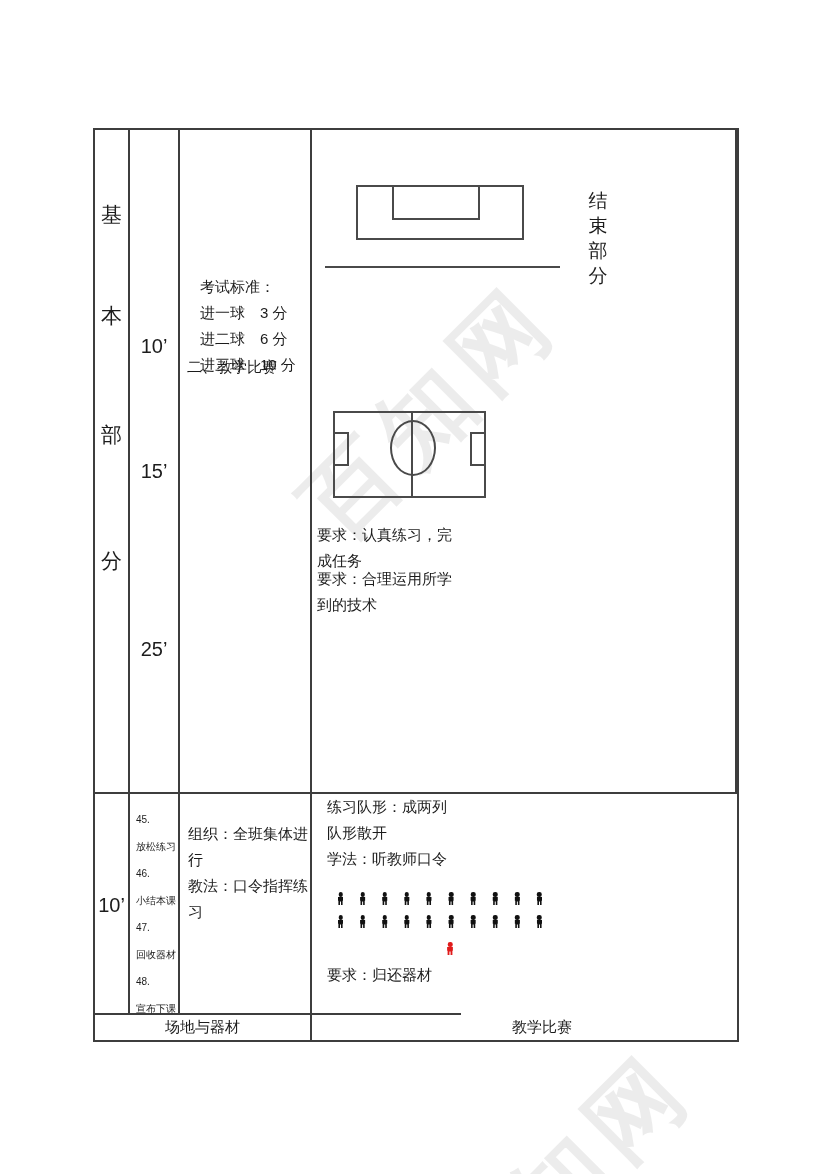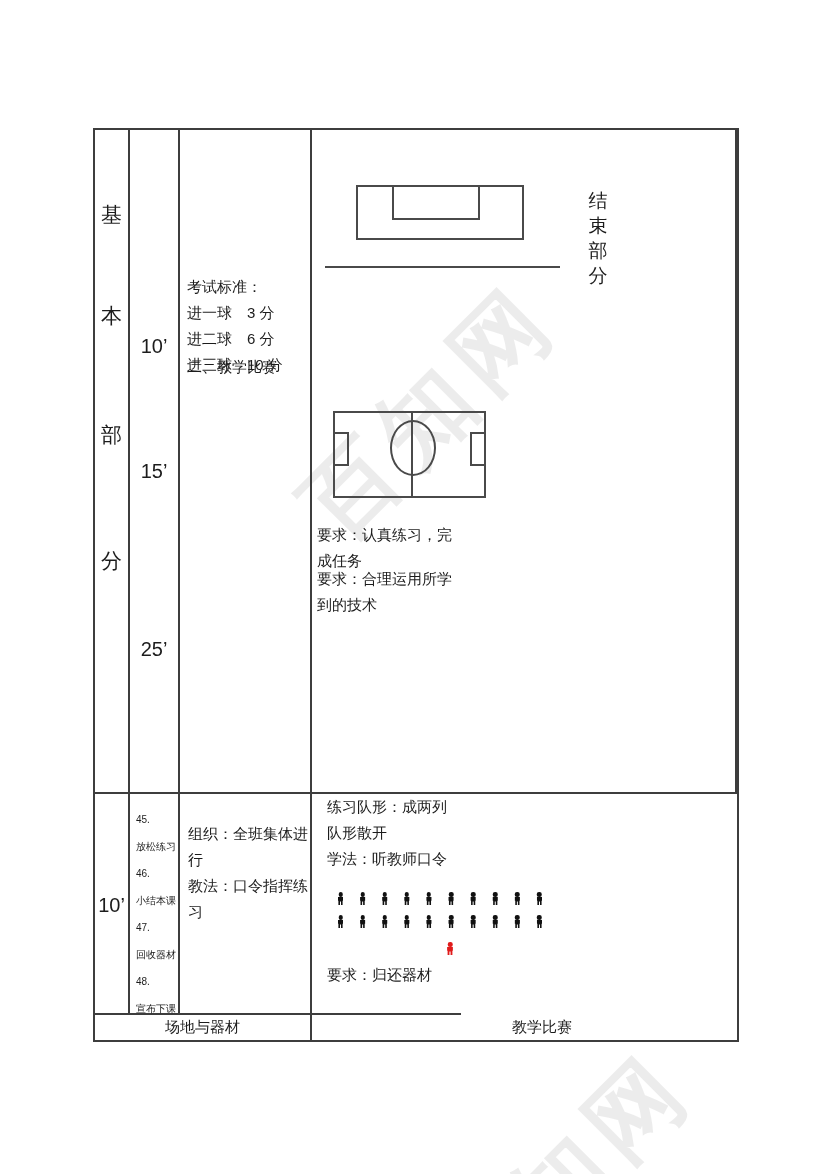--- a/index.html
+++ b/index.html
@@ -54,21 +54,21 @@
   
   .vchar { position: absolute; left: 0; width: 100%; text-align: center; }
   .sec-basic .vchar { font-size: 21px; line-height: 22px; }
   .end-head {
     position: absolute; top: 58px; left: 0; width: 100%;
     text-align: center; font-size: 19px; line-height: 25px;
   }
   .time { position: absolute; left: 0; width: 100%; text-align: center; font-size: 20px; }
 
   
-  .exam-block { left: 7px; top: 144px; }
+  .exam-block { left: 20px; top: 144px; }
   .activity   { left: 7px; top: 224px; }
 
   
   .end-list { position: absolute; top: 12px; left: 6px; font-size: 10px; line-height: 27px; }
   .end-item .num { display: inline-block; width: 61px; }
 
   
   .goal-outer {
     position: absolute; left: 44px; top: 55px;
     width: 168px; height: 55px;

